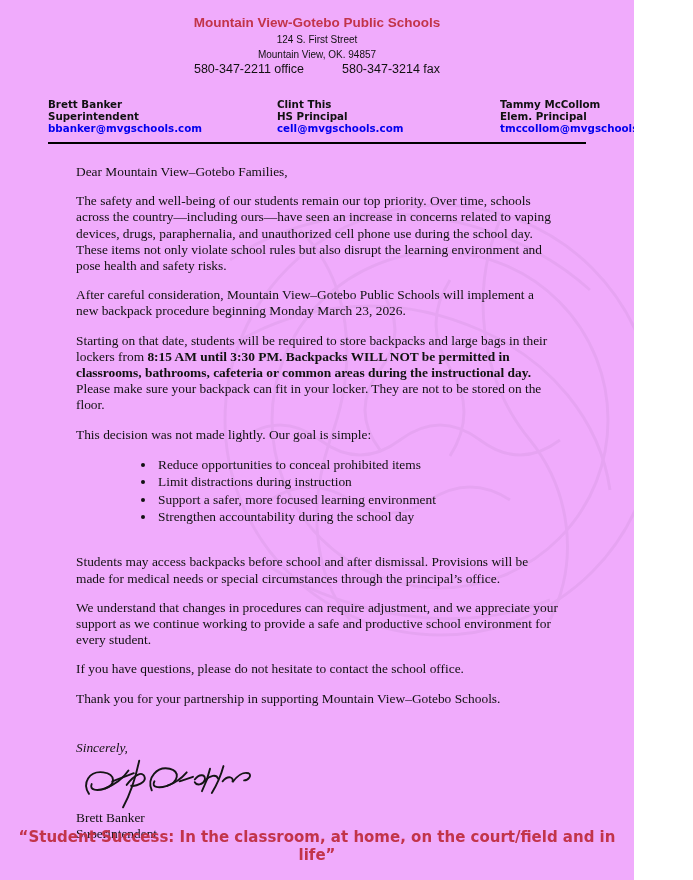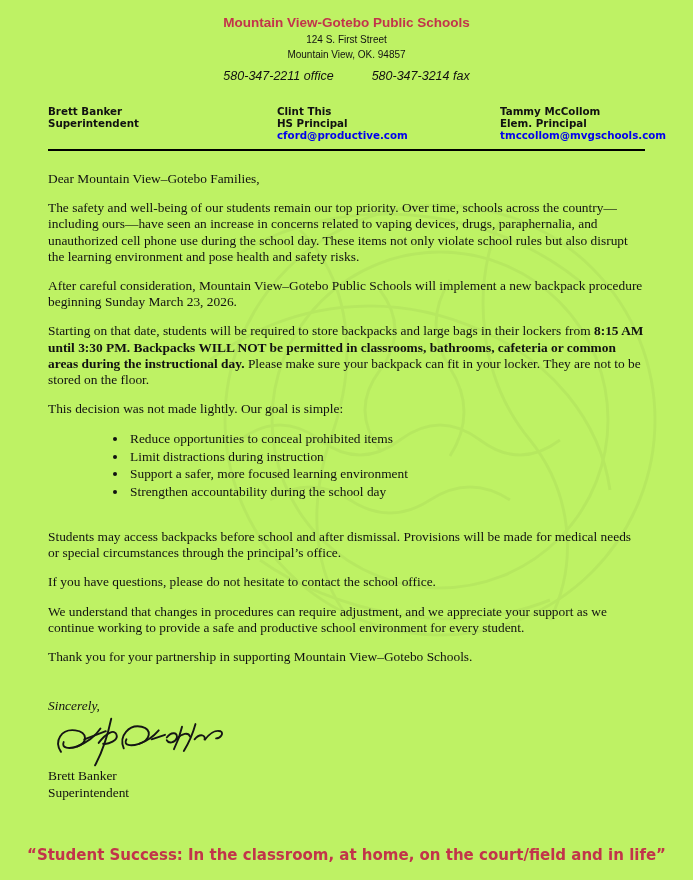--- a/index.html
+++ b/index.html
@@ -3,22 +3,22 @@
 <meta charset="utf-8">
 <style>
   :root{
     --red:#C2344A;
     --blue:#0000EE;
     --ink:#111111;
   }
   html,body{margin:0;padding:0;background:#ffffff;}
   .page{
     position:relative;
-    width:693px;height:880px;
-    background:#bef264;
+    width:634px;height:880px;
+    background:#f0abfc;
     overflow:hidden;
     font-family:"Liberation Serif", serif;
     color:var(--ink);
   }
   
   .watermark{
     position:absolute;
     top:140px;left:150px;
     width:560px;height:600px;
     pointer-events:none;
@@ -30,21 +30,21 @@
     padding-top:15px;
     font-family:"Liberation Sans", sans-serif;
   }
   .school-name{
     color:var(--red);
     font-weight:bold;
     font-size:13.5px;
     line-height:16px;
   }
   .addr-line{font-size:10px;line-height:15px;margin-top:0.5px;}
-  .phone-line{font-size:12.5px;line-height:15px;margin-top:7px;font-style:italic;}
+  .phone-line{font-size:12.5px;line-height:15px;margin-top:0;}
   .phone-line .gap{display:inline-block;width:38px;}
   
   .contacts{
     position:relative;
     display:flex;
     margin:21px 0 0 48px;
     font-family:"DejaVu Sans", sans-serif;
     font-weight:bold;
     font-size:10.3px;
     line-height:12px;
@@ -54,21 +54,21 @@
   .contact.c2{width:223px;}
   .contact .email{color:var(--blue);}
   .rule{
     border:none;
     border-top:2px solid #000;
     margin:8px 48px 0 48px;
   }
   
   .body{
     position:relative;
-    padding:0 48px;
+    padding:0 76px;
     font-size:13.4px;
     line-height:16.2px;
   }
   .body p{margin:13px 0 0 0;}
   .salutation{margin-top:20px !important;}
   ul.goals{
     margin:13px 0 0 0;
     padding:0 0 0 80px;
   }
   ul.goals li{
@@ -120,58 +120,59 @@
     <div class="addr-line">Mountain View, OK. 94857</div>
     <div class="phone-line">
       <span>580-347-2211 office</span><span class="gap"></span><span>580-347-3214 fax</span>
     </div>
   </header>
 
   <section class="contacts">
     <div class="contact c1">
       <div>Brett Banker</div>
       <div>Superintendent</div>
+      <div class="email">bbanker@mvgschools.com</div>
     </div>
     <div class="contact c2">
       <div>Clint This</div>
       <div>HS Principal</div>
-      <div class="email">cford@productive.com</div>
+      <div class="email">cell@mvgschools.com</div>
     </div>
     <div class="contact c3">
       <div>Tammy McCollom</div>
       <div>Elem. Principal</div>
       <div class="email">tmccollom@mvgschools.com</div>
     </div>
   </section>
 
   <hr class="rule">
 
   <main class="body">
     <p class="salutation">Dear Mountain View–Gotebo Families,</p>
 
     <p>The safety and well-being of our students remain our top priority. Over time, schools across the country—including ours—have seen an increase in concerns related to vaping devices, drugs, paraphernalia, and unauthorized cell phone use during the school day. These items not only violate school rules but also disrupt the learning environment and pose health and safety risks.</p>
 
-    <p>After careful consideration, Mountain View–Gotebo Public Schools will implement a new backpack procedure beginning Sunday March 23, 2026.</p>
+    <p>After careful consideration, Mountain View–Gotebo Public Schools will implement a new backpack procedure beginning Monday March 23, 2026.</p>
 
     <p><span>Starting on that date, students will be required to store backpacks and large bags in their lockers from </span><strong>8:15 AM until 3:30 PM. Backpacks WILL NOT be permitted in classrooms, bathrooms, cafeteria or common areas during the instructional day.</strong><span> Please make sure your backpack can fit in your locker. They are not to be stored on the floor.</span></p>
 
     <p>This decision was not made lightly. Our goal is simple:</p>
 
     <ul class="goals">
       <li>Reduce opportunities to conceal prohibited items</li>
       <li>Limit distractions during instruction</li>
       <li>Support a safer, more focused learning environment</li>
       <li>Strengthen accountability during the school day</li>
     </ul>
 
     <p class="after-list">Students may access backpacks before school and after dismissal. Provisions will be made for medical needs or special circumstances through the principal’s office.</p>
 
+    <p>We understand that changes in procedures can require adjustment, and we appreciate your support as we continue working to provide a safe and productive school environment for every student.</p>
+
     <p>If you have questions, please do not hesitate to contact the school office.</p>
-
-    <p>We understand that changes in procedures can require adjustment, and we appreciate your support as we continue working to provide a safe and productive school environment for every student.</p>
 
     <p>Thank you for your partnership in supporting Mountain View–Gotebo Schools.</p>
 
     <p class="closing">Sincerely,</p>
 
     <div class="signature-block">
       <svg width="178" height="52" viewBox="0 0 190 58">
         <g fill="none" stroke="#151515" stroke-width="2.1" stroke-linecap="round">
           <path d="M8,40 C0,28 8,14 24,16 C38,18 38,30 26,34 C17,37 8,36 11,29"></path>
           <path d="M26,34 C36,30 46,23 52,14"></path>

